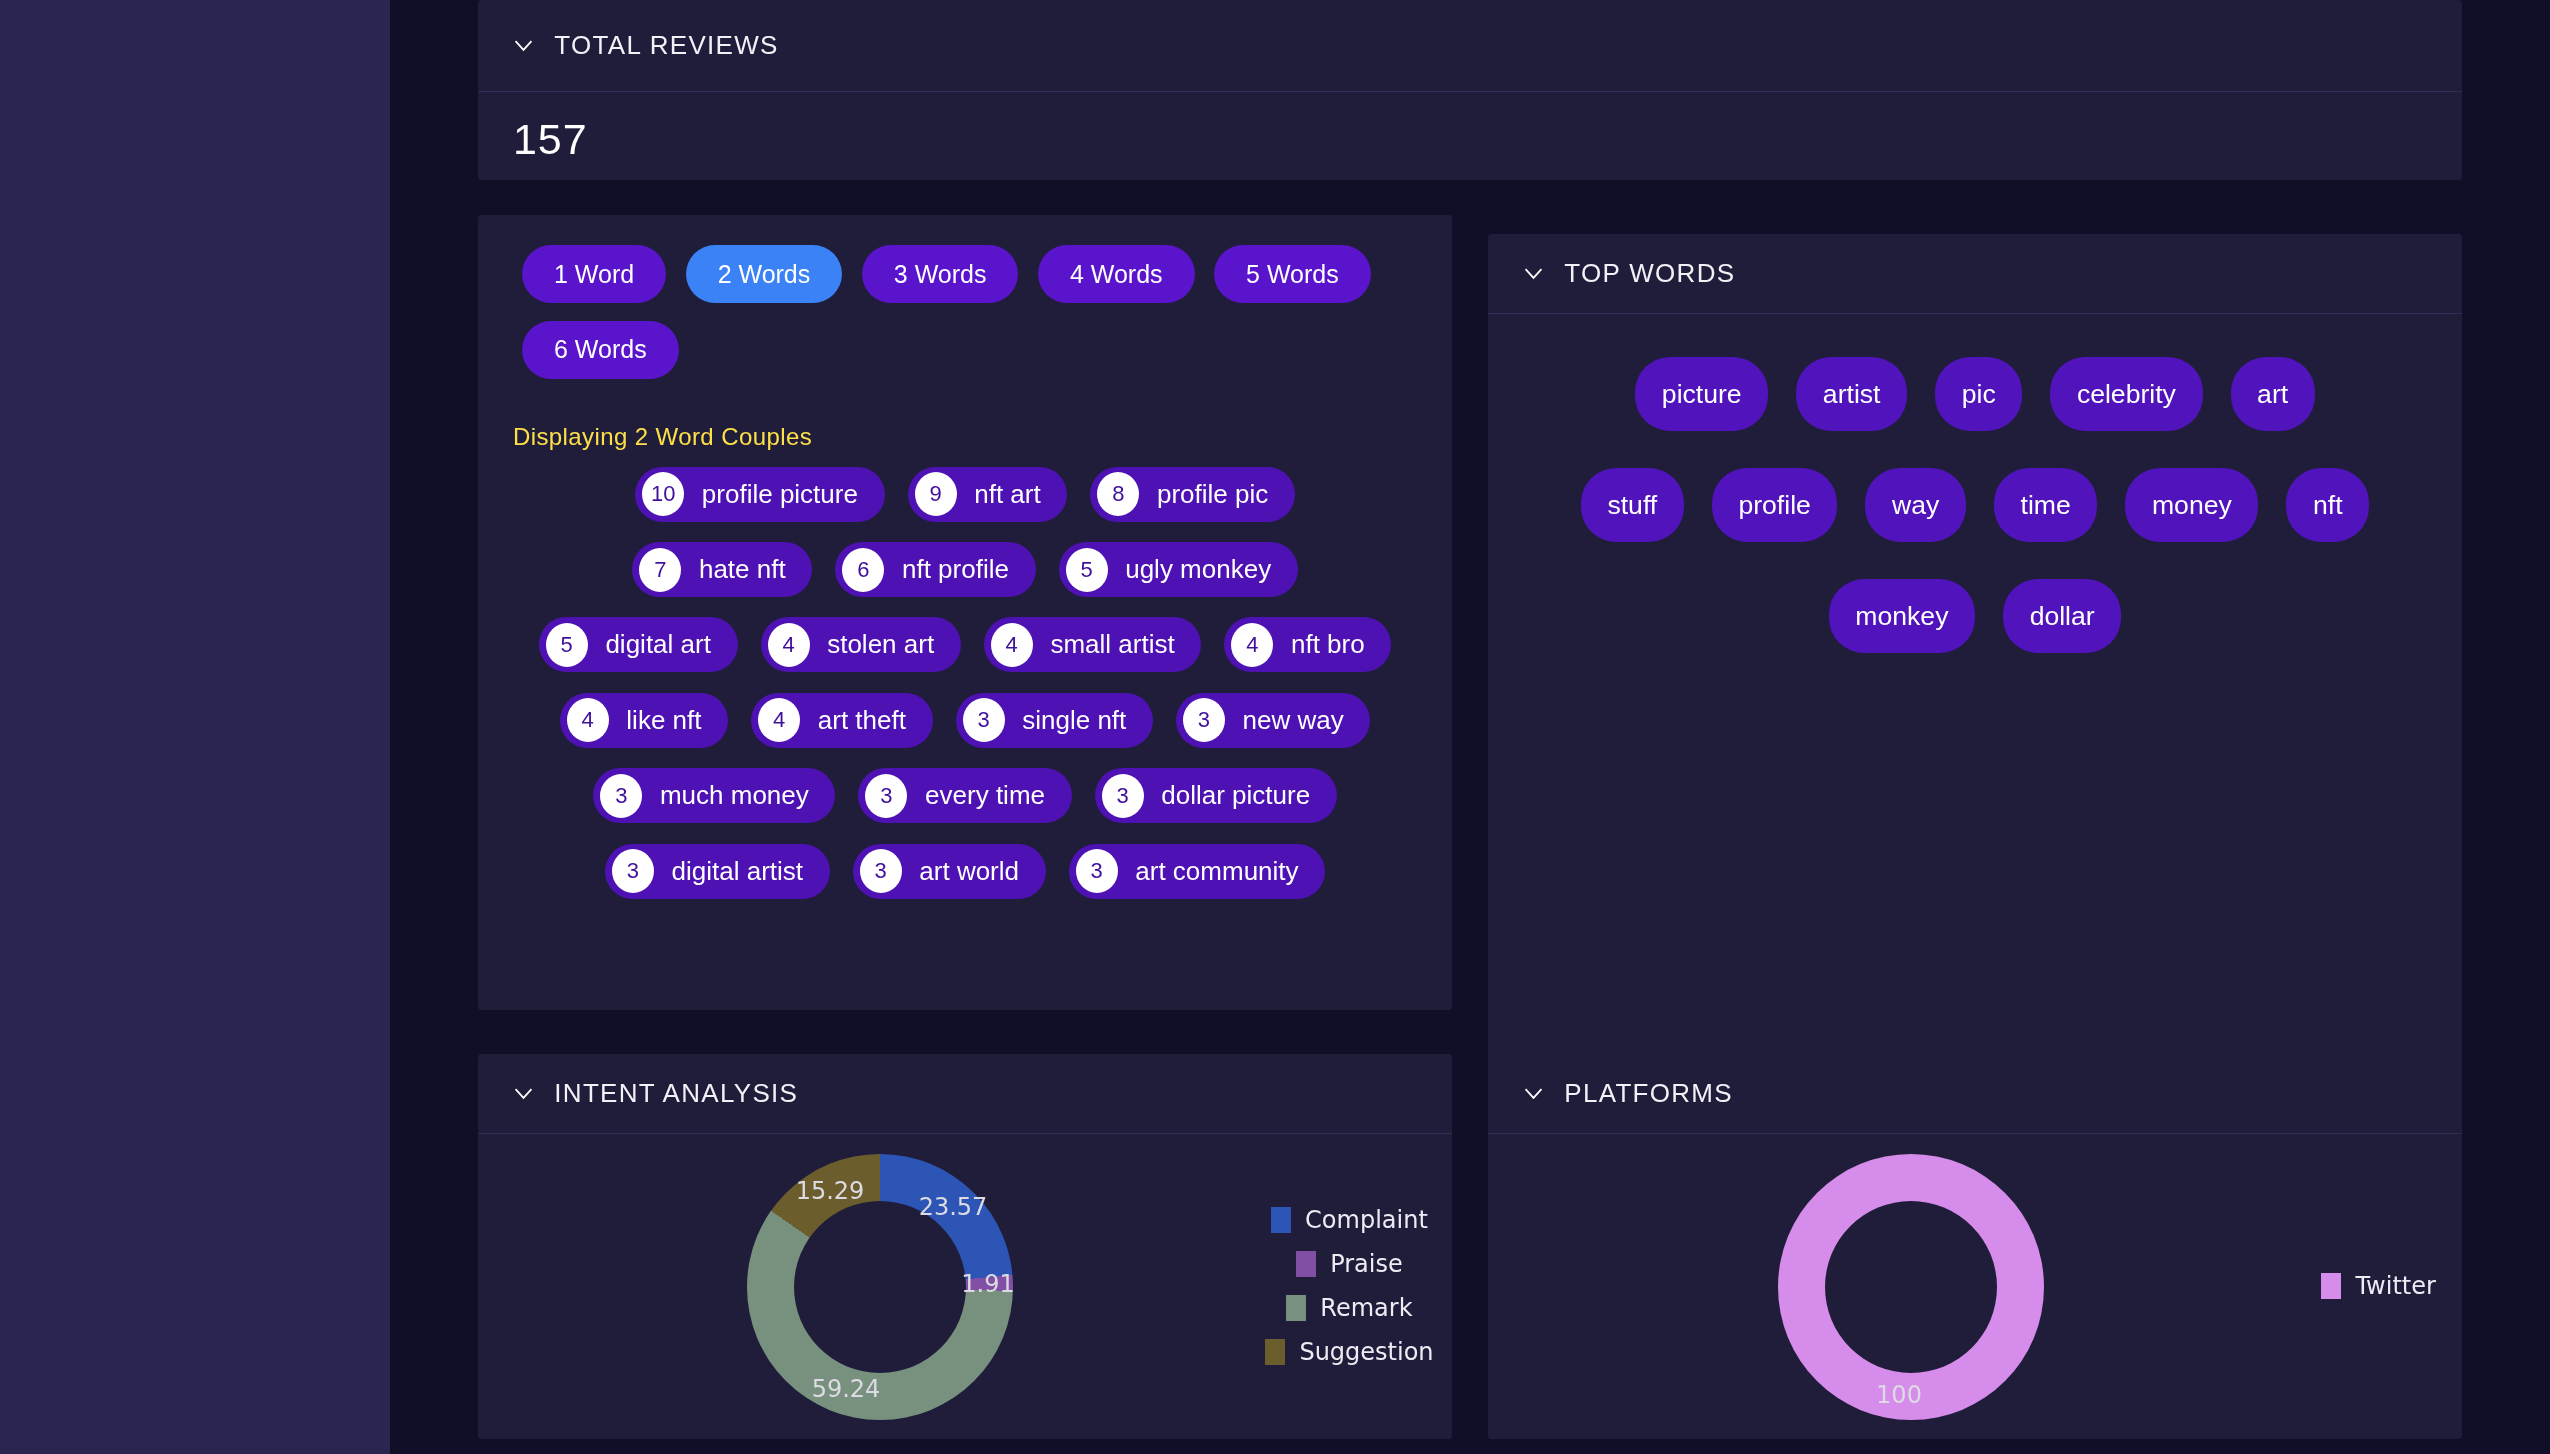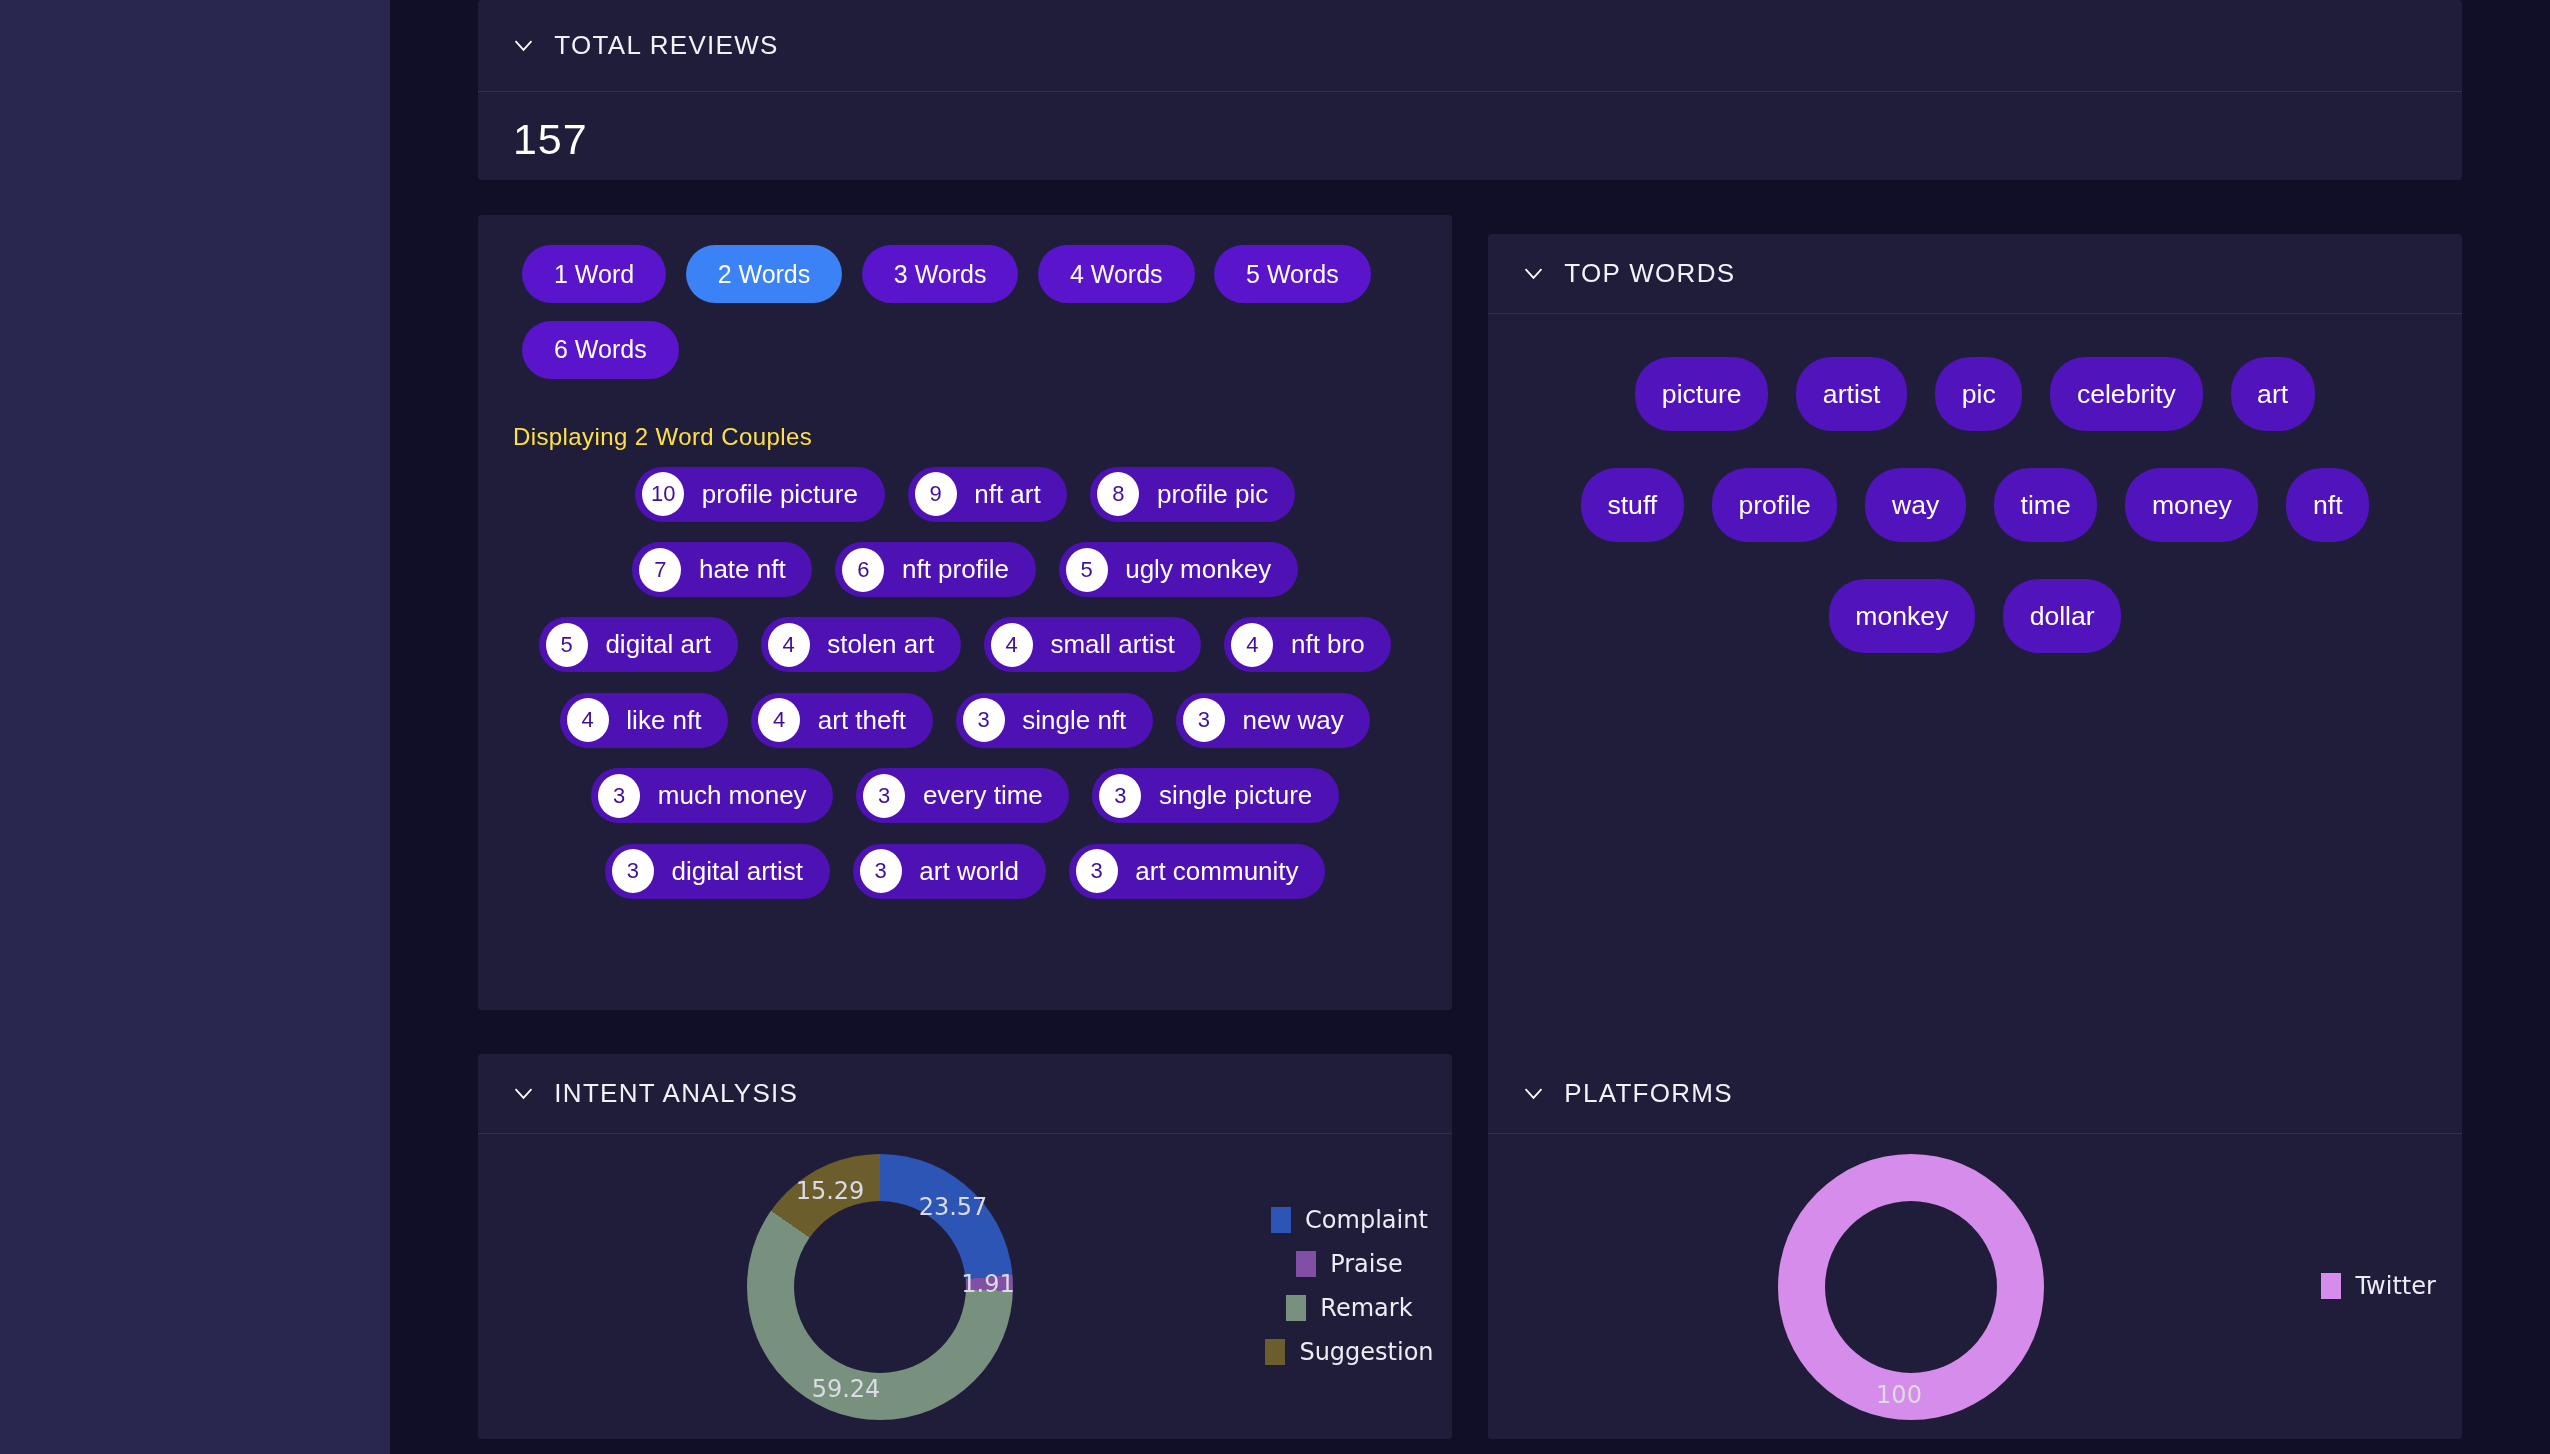--- a/index.html
+++ b/index.html
@@ -178,21 +178,21 @@
         <div class="hot-pill">
           <span class="cnt">3</span>
           <span class="lbl">much money</span>
         </div>
         <div class="hot-pill">
           <span class="cnt">3</span>
           <span class="lbl">every time</span>
         </div>
         <div class="hot-pill">
           <span class="cnt">3</span>
-          <span class="lbl">single picture</span>
+          <span class="lbl">dollar picture</span>
         </div>
       </div>
       <div class="pill-row">
         <div class="hot-pill">
           <span class="cnt">3</span>
           <span class="lbl">digital artist</span>
         </div>
         <div class="hot-pill">
           <span class="cnt">3</span>
           <span class="lbl">art world</span>

